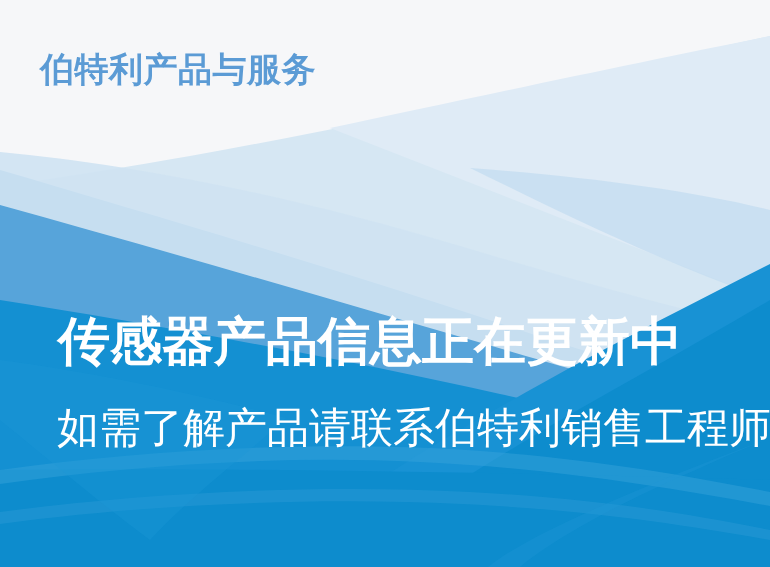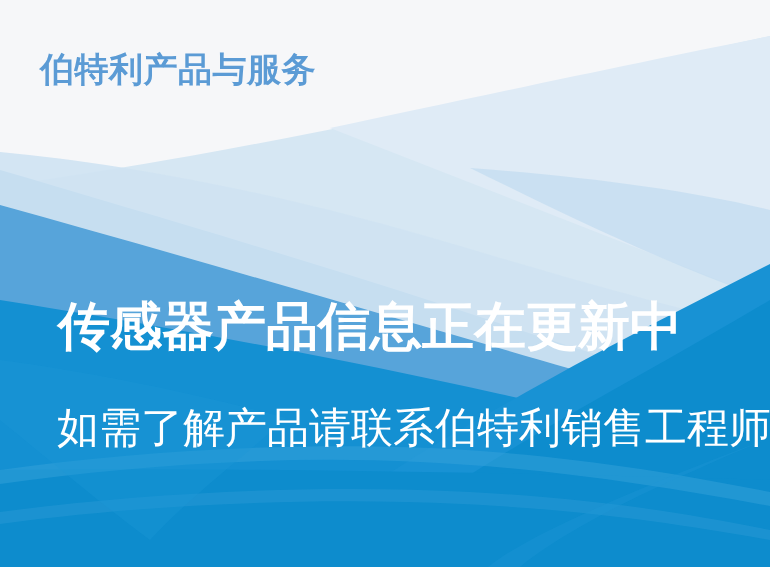--- a/index.html
+++ b/index.html
@@ -44,21 +44,21 @@
     line-height: 42px;
     font-weight: bold;
     letter-spacing: 0.5px;
     color: #5b9bd5;
     white-space: nowrap;
   }
 
   #headline {
     position: absolute;
     left: 58px;
-    top: 295px;
+    top: 310px;
     font-size: 52px;
     line-height: 62px;
     font-weight: bold;
     letter-spacing: 0px;
     color: #ffffff;
     white-space: nowrap;
   }
 
   #subheadline {
     position: absolute;

